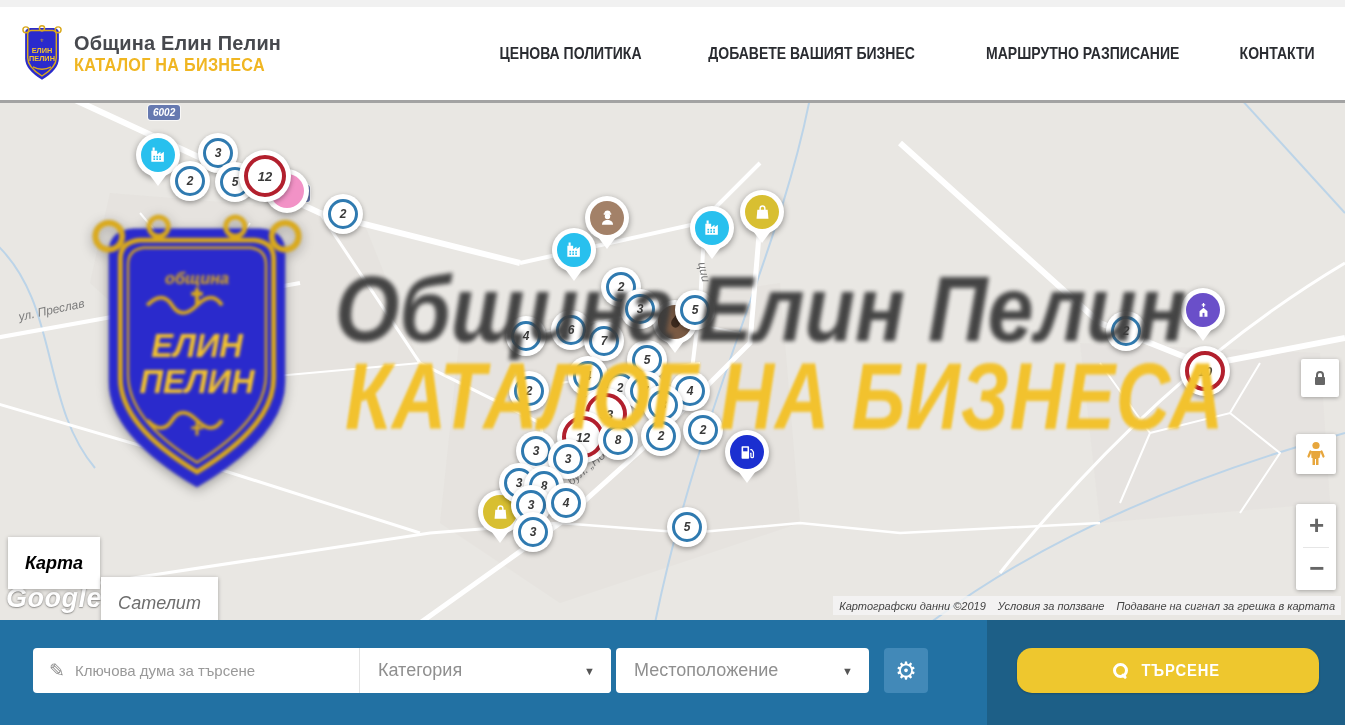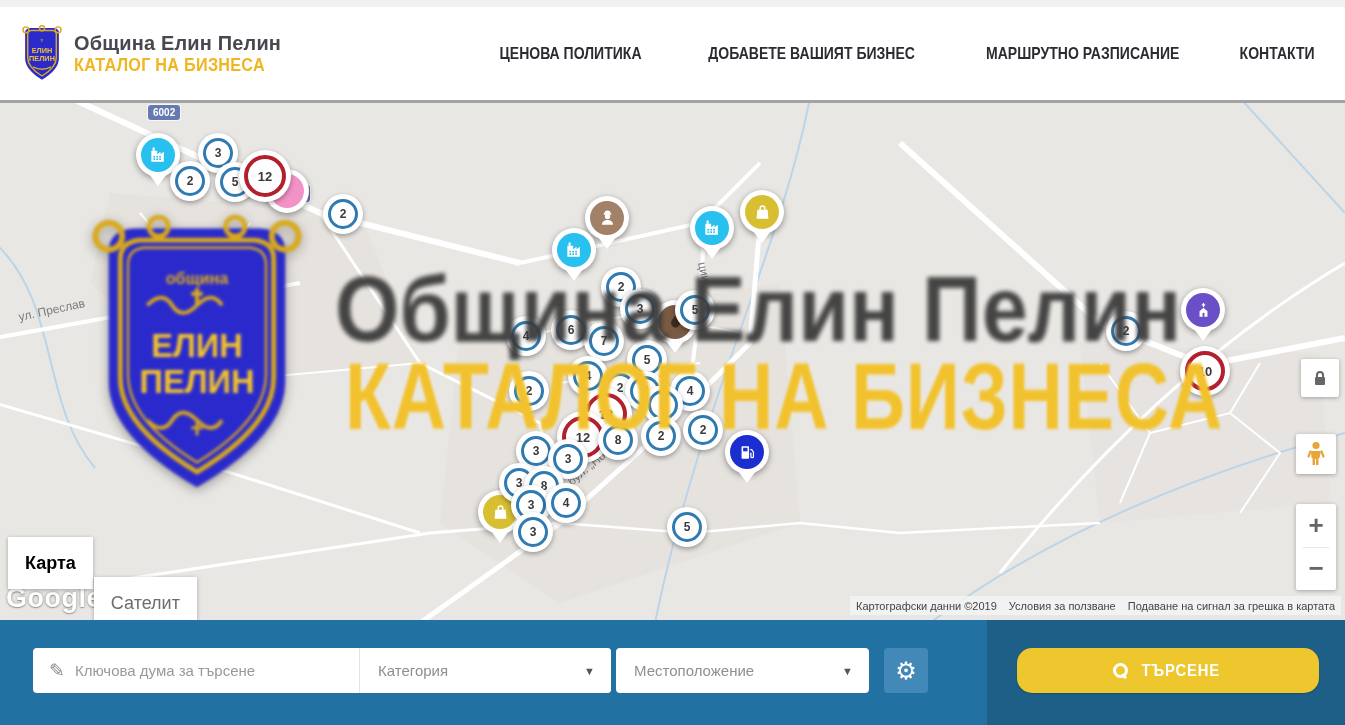--- a/index.html
+++ b/index.html
@@ -13,21 +13,21 @@
             border-bottom:3px solid #a3a3a3; }
   .brand { display:flex; align-items:center; gap:10px; cursor:pointer; }
   .brand-text { display:flex; flex-direction:column; line-height:1.15; }
   .brand-title { font-size:21px; font-weight:bold; color:#47494e; transform:scaleX(.95); transform-origin:left; letter-spacing:.2px; }
   .brand-sub { font-size:18px; font-weight:bold; color:#f0b622; transform:scaleX(.9); transform-origin:left; letter-spacing:.3px; }
   .nav { display:flex; gap:36px; align-items:center; }
   .nav-item { font-size:16.5px; font-weight:bold; color:#2a2c31; cursor:pointer; white-space:nowrap;
               display:inline-block; transform:scaleX(.85); letter-spacing:0; }
 
   
-  .map { position:absolute; top:103px; left:0; width:1345px; height:517px; background:#e9e7e3; overflow:hidden; cursor:grab; }
+  .map { position:absolute; top:103px; left:0; width:1345px; height:517px; background:#e9e7e3; overflow:hidden; cursor:grab;font-style:italic; }
   .map svg.roads { position:absolute; inset:0; }
   .street-label { position:absolute; font-size:12px; color:#7c7c7c; white-space:nowrap; z-index:3; }
   .road-badge { position:absolute; background:#6679b0; color:#fff; font-size:10px; font-weight:bold;
                 border-radius:3px; padding:2px 5px; z-index:3; box-shadow:0 0 0 1px rgba(255,255,255,.7); }
 
   
   .markers { position:absolute; inset:0; z-index:5; }
   .pin { position:absolute; width:44px; height:44px; background:#fff; border-radius:50%;
          box-shadow:0 2px 6px rgba(0,0,0,.4); display:flex; align-items:center; justify-content:center; cursor:pointer; }
   .pin-tail { position:absolute; left:50%; bottom:-9px; transform:translateX(-50%);
@@ -82,21 +82,21 @@
   .kw-wrap { display:flex; align-items:center; width:326px; height:100%; }
   .kw-wrap .pencil { font-size:19px; color:#8a8a8a; padding:0 10px 0 16px; }
   .kw-input { border:none; outline:none; flex:1; height:100%; font-size:15px; color:#555;
               font-family:"Liberation Sans", sans-serif; border-radius:4px; }
   .kw-input::placeholder { color:#999; }
   .vdiv { width:1px; height:100%; background:#e3e3e3; }
   .selectbox { height:45px; background:#fff; border-radius:4px; display:flex; align-items:center;
                justify-content:space-between; padding:0 16px 0 18px; cursor:pointer; }
   .selectbox.cat { width:251px; border-radius:0 4px 4px 0; }
   .selectbox.loc { position:absolute; left:616px; top:28px; width:253px; }
-  .select-label { font-size:15px; color:#8f8f8f; }
+  .select-label { font-size:18px; color:#8f8f8f; }
   .chev { font-size:11px; color:#555; }
   .gear-btn { position:absolute; left:884px; top:28px; width:44px; height:45px; background:#4289b8;
               border-radius:4px; display:flex; align-items:center; justify-content:center; cursor:pointer; }
   .gear-btn .gear { font-family:"DejaVu Sans", sans-serif; font-size:24px; color:#fff; line-height:1; }
   .search-btn { position:absolute; left:1017px; top:28px; width:302px; height:45px; background:#eec72e;
                 border:none; border-radius:15px; display:flex; align-items:center; justify-content:center;
                 gap:10px; cursor:pointer; box-shadow:0 1px 2px rgba(0,0,0,.2); }
   .search-btn .mag { position:relative; width:15px; height:15px; }
   .search-btn .mag::before { content:""; position:absolute; left:0; top:0; width:9px; height:9px;
                              border:3px solid #fff; border-radius:50%; }

